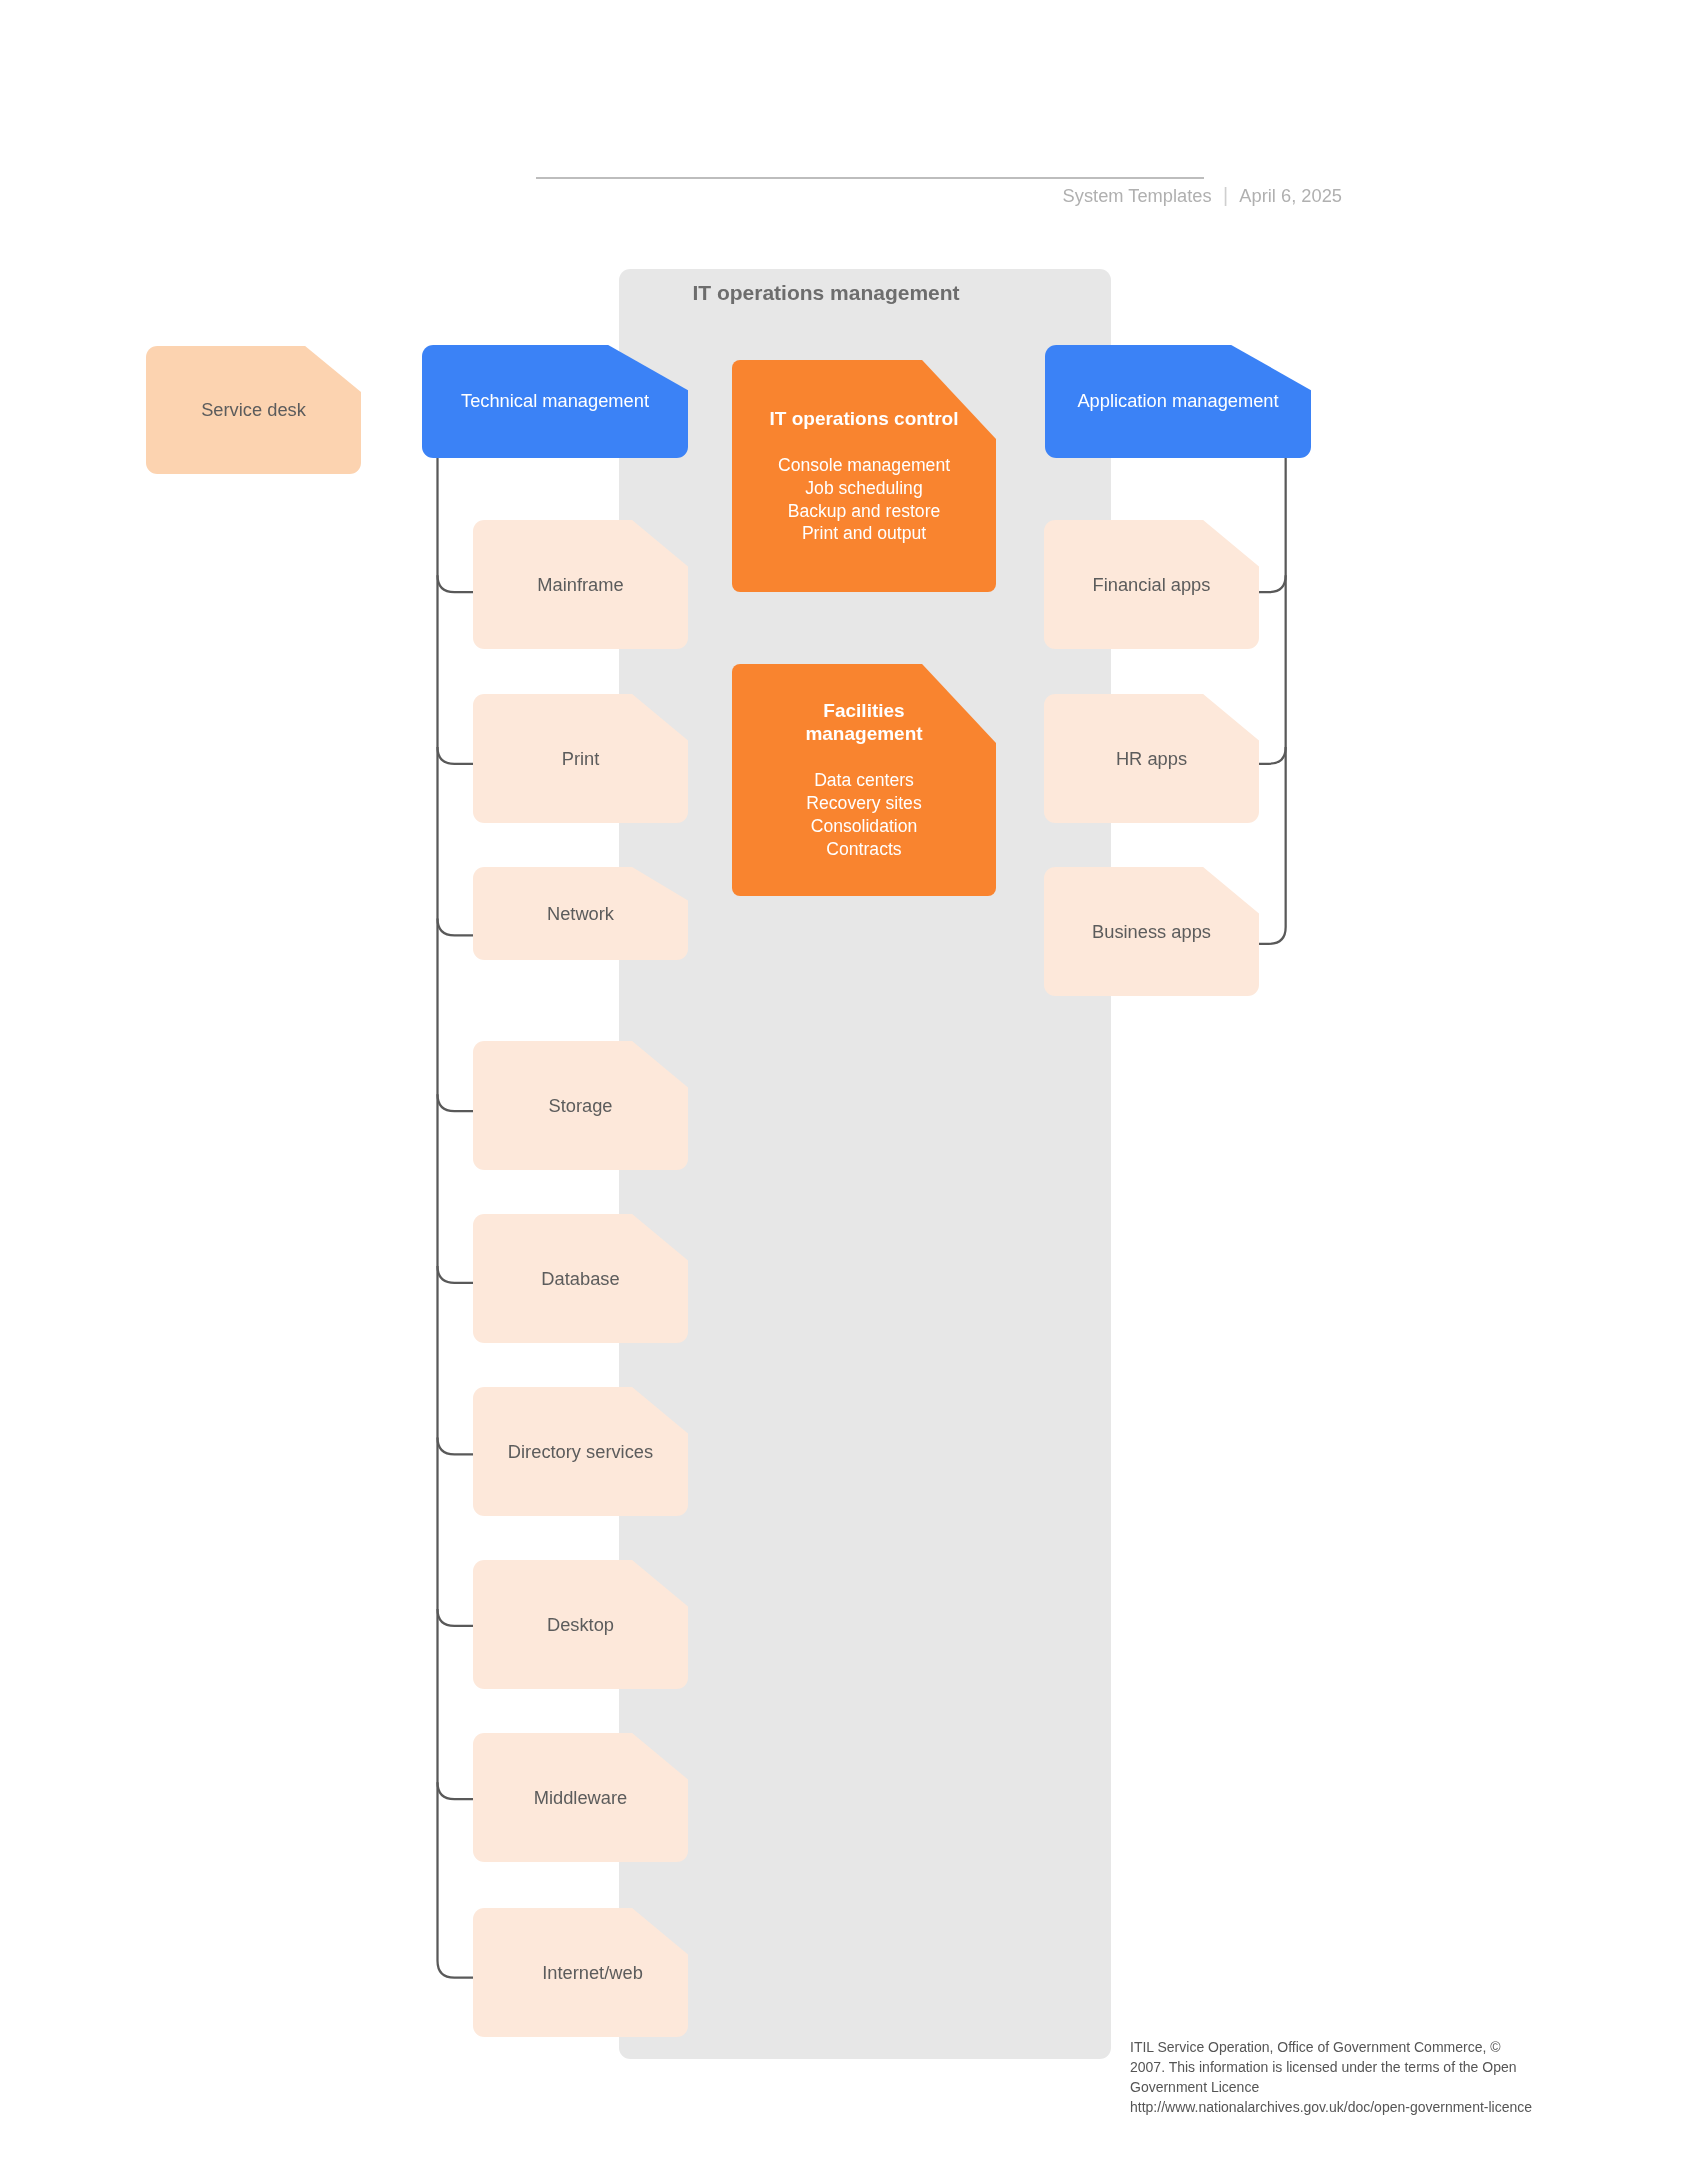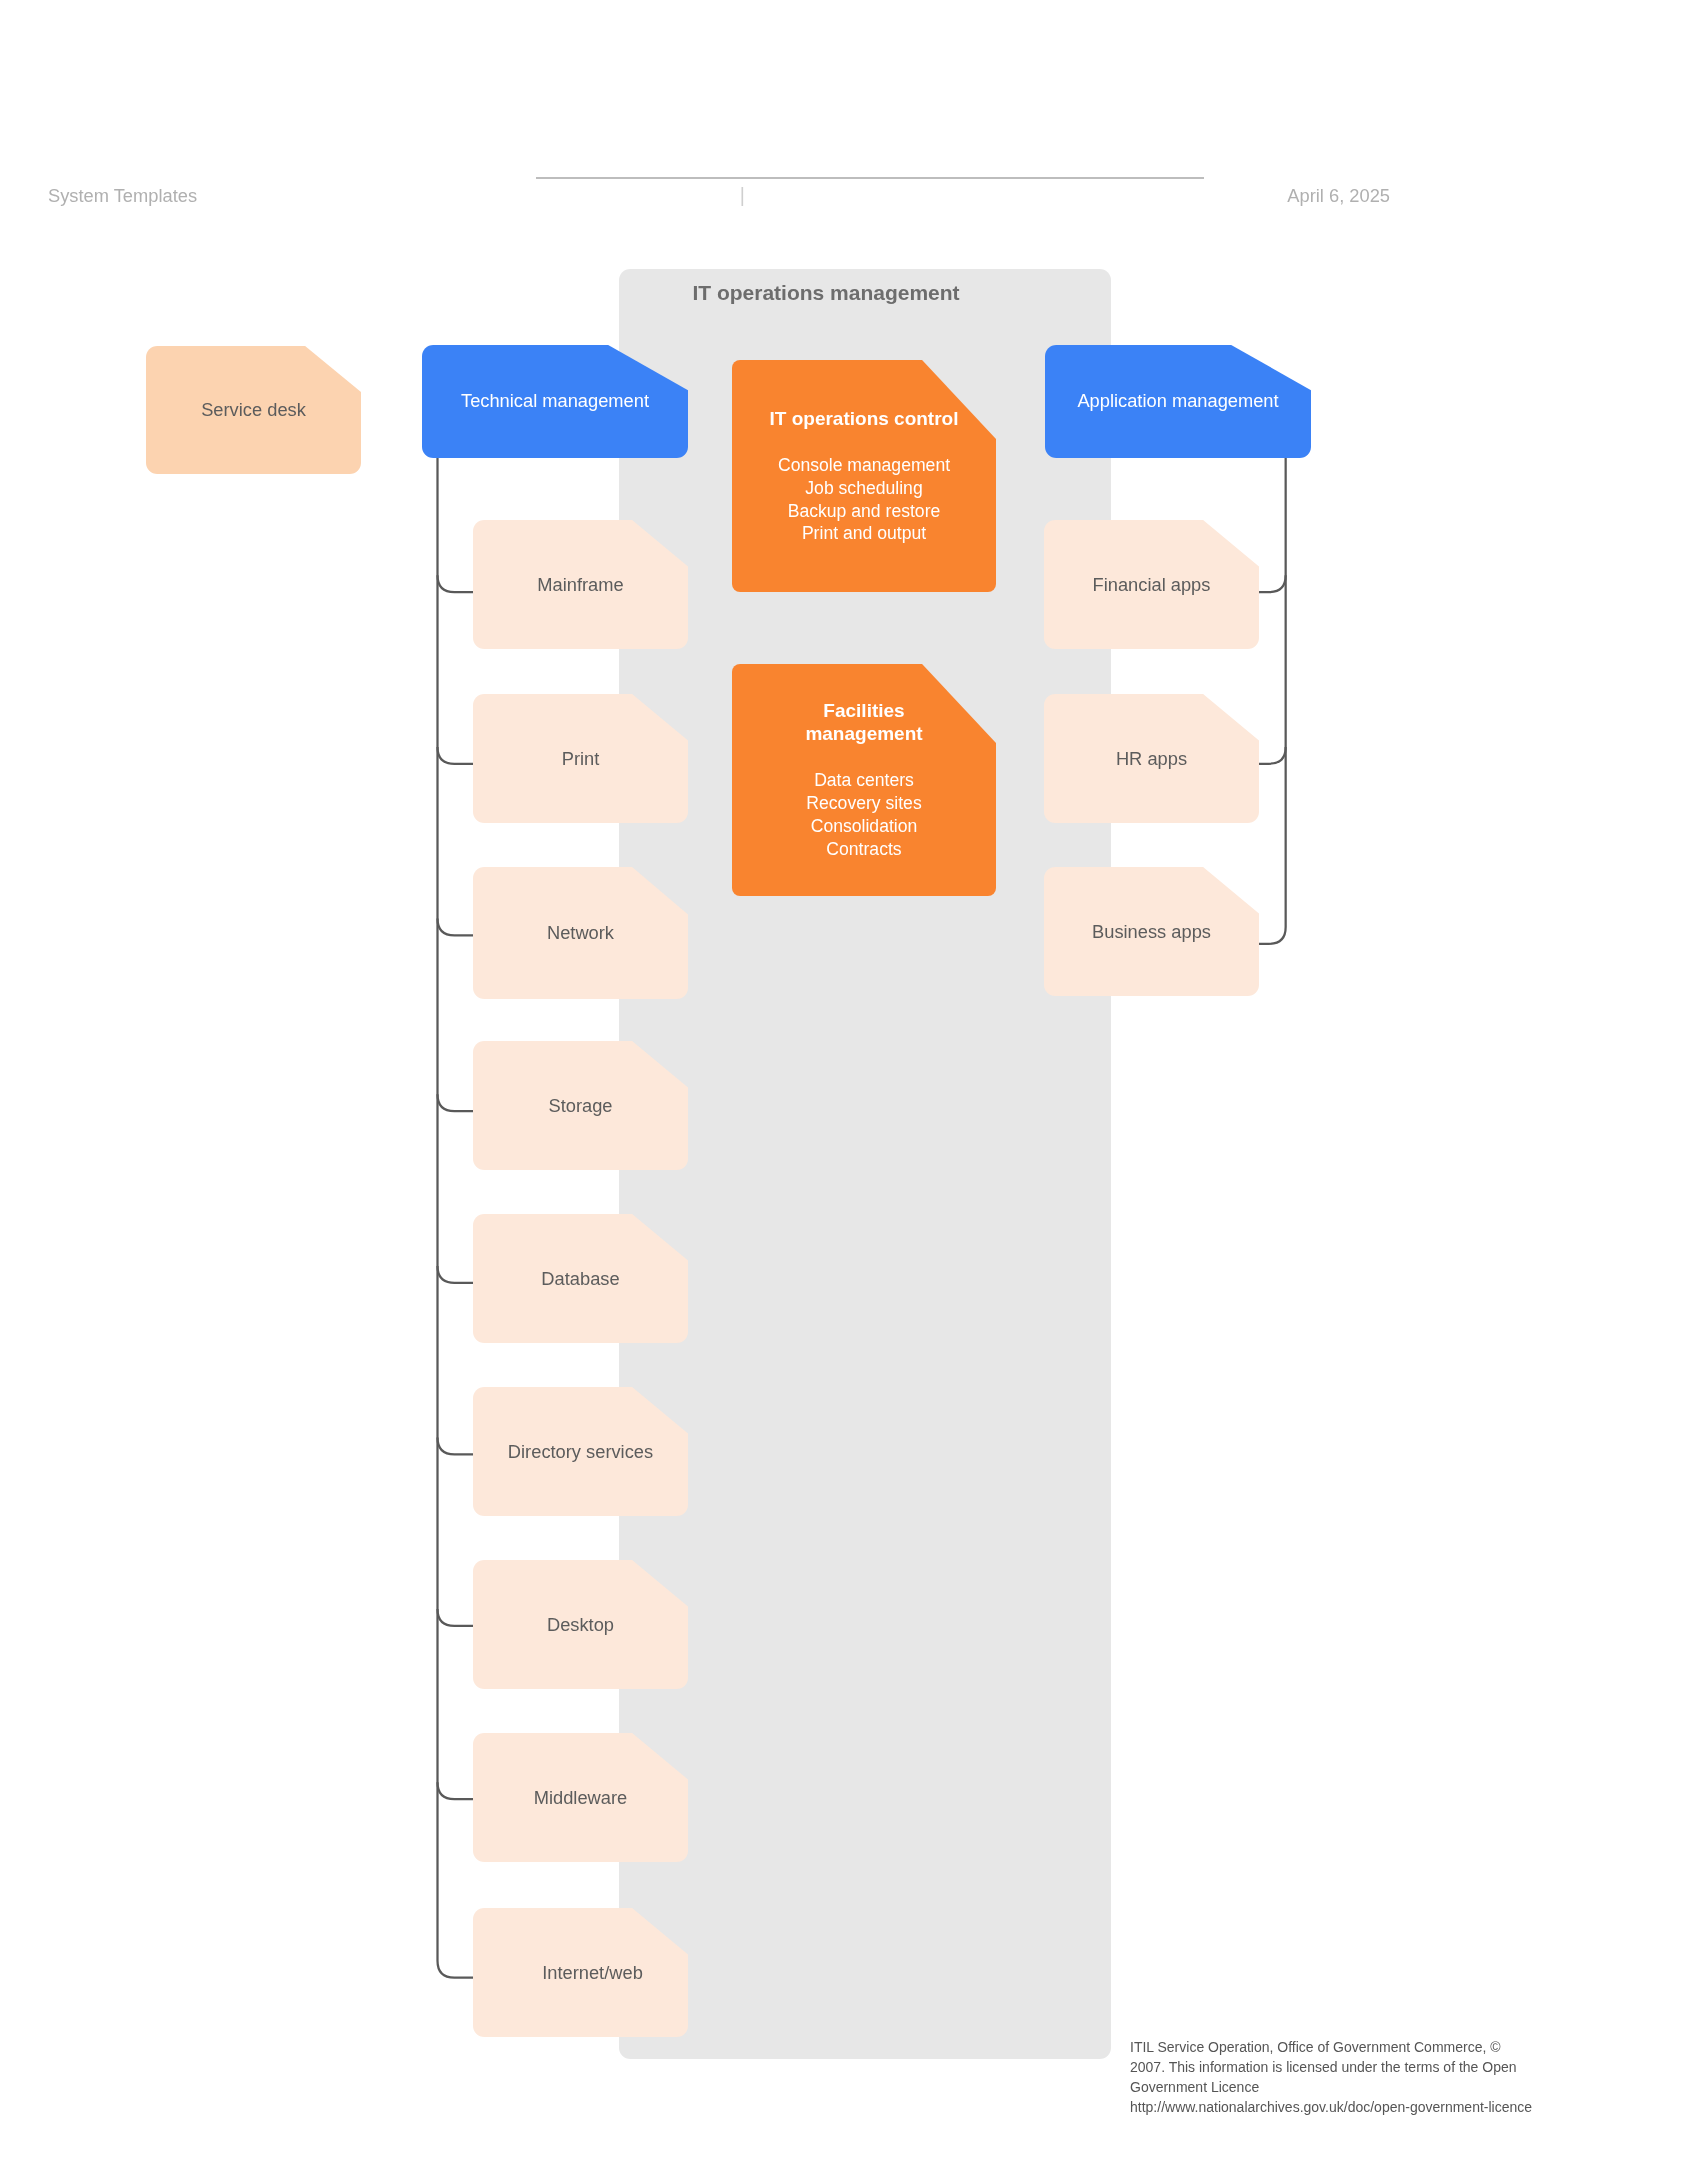--- a/index.html
+++ b/index.html
@@ -18,21 +18,21 @@
     font-size:37px;font-weight:bold;color:#9e9e9e;
     letter-spacing:0.1px;line-height:1.1;
   }
   #title-rule{
     position:absolute;left:536px;top:177px;width:668px;height:2.1px;
     background:#bdbdbd;
   }
   #subtitle{
     position:absolute;left:0;top:184px;width:1342px;
     text-align:center;font-size:18.3px;color:#b0b0b0;
-    display:flex;justify-content:space-between;align-items:center;gap:11.3px;margin-left:48px;
+    display:flex;justify-content:flex-end;align-items:center;gap:11.3px;
   }
   #subtitle .sep{color:#cfcfcf;font-size:19.7px;}
 
   
   #container-panel{
     position:absolute;left:619px;top:269px;width:492px;height:1790px;
     background:#e7e7e7;border-radius:11.3px;
   }
   #container-title{
     position:absolute;left:619px;top:281px;width:414px;
@@ -155,21 +155,21 @@
     <span>Contracts</span>
   </span>
 </div>
 
 <div class="node leaf" style="left:473px;top:520px;width:215px;height:129px;">
   <span>Mainframe</span>
 </div>
 <div class="node leaf" style="left:473px;top:694px;width:215px;height:129px;">
   <span>Print</span>
 </div>
-<div class="node leaf" style="left:473px;top:867px;width:215px;height:132px;">
+<div class="node leaf" style="left:473px;top:867px;width:215px;height:93px;">
   <span>Network</span>
 </div>
 <div class="node leaf" style="left:473px;top:1041px;width:215px;height:129px;">
   <span>Storage</span>
 </div>
 <div class="node leaf" style="left:473px;top:1214px;width:215px;height:129px;">
   <span>Database</span>
 </div>
 <div class="node leaf" style="left:473px;top:1387px;width:215px;height:129px;">
   <span>Directory services</span>

